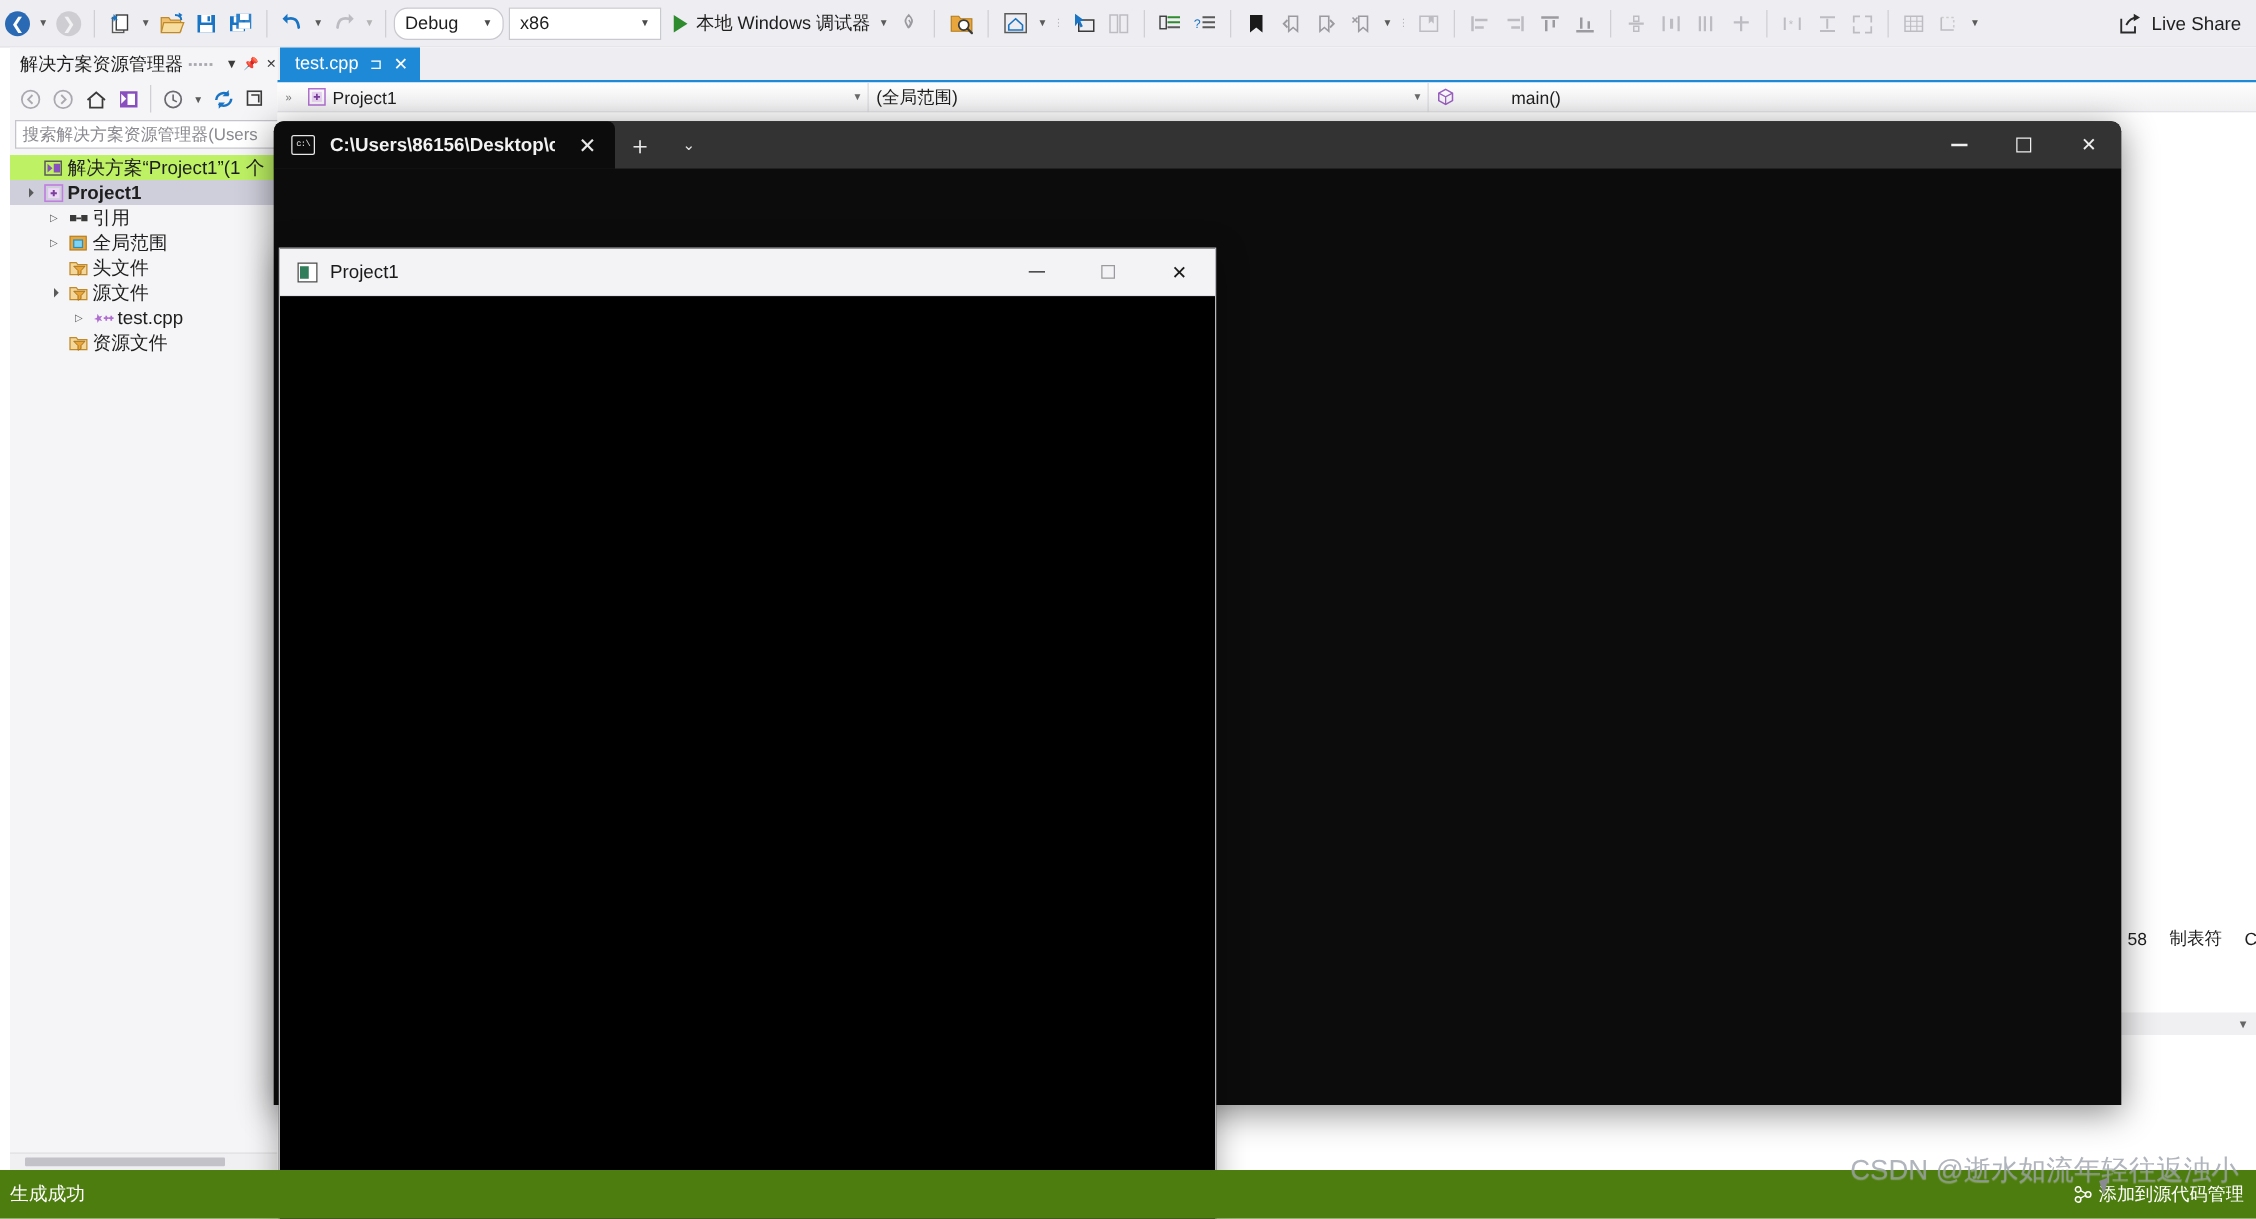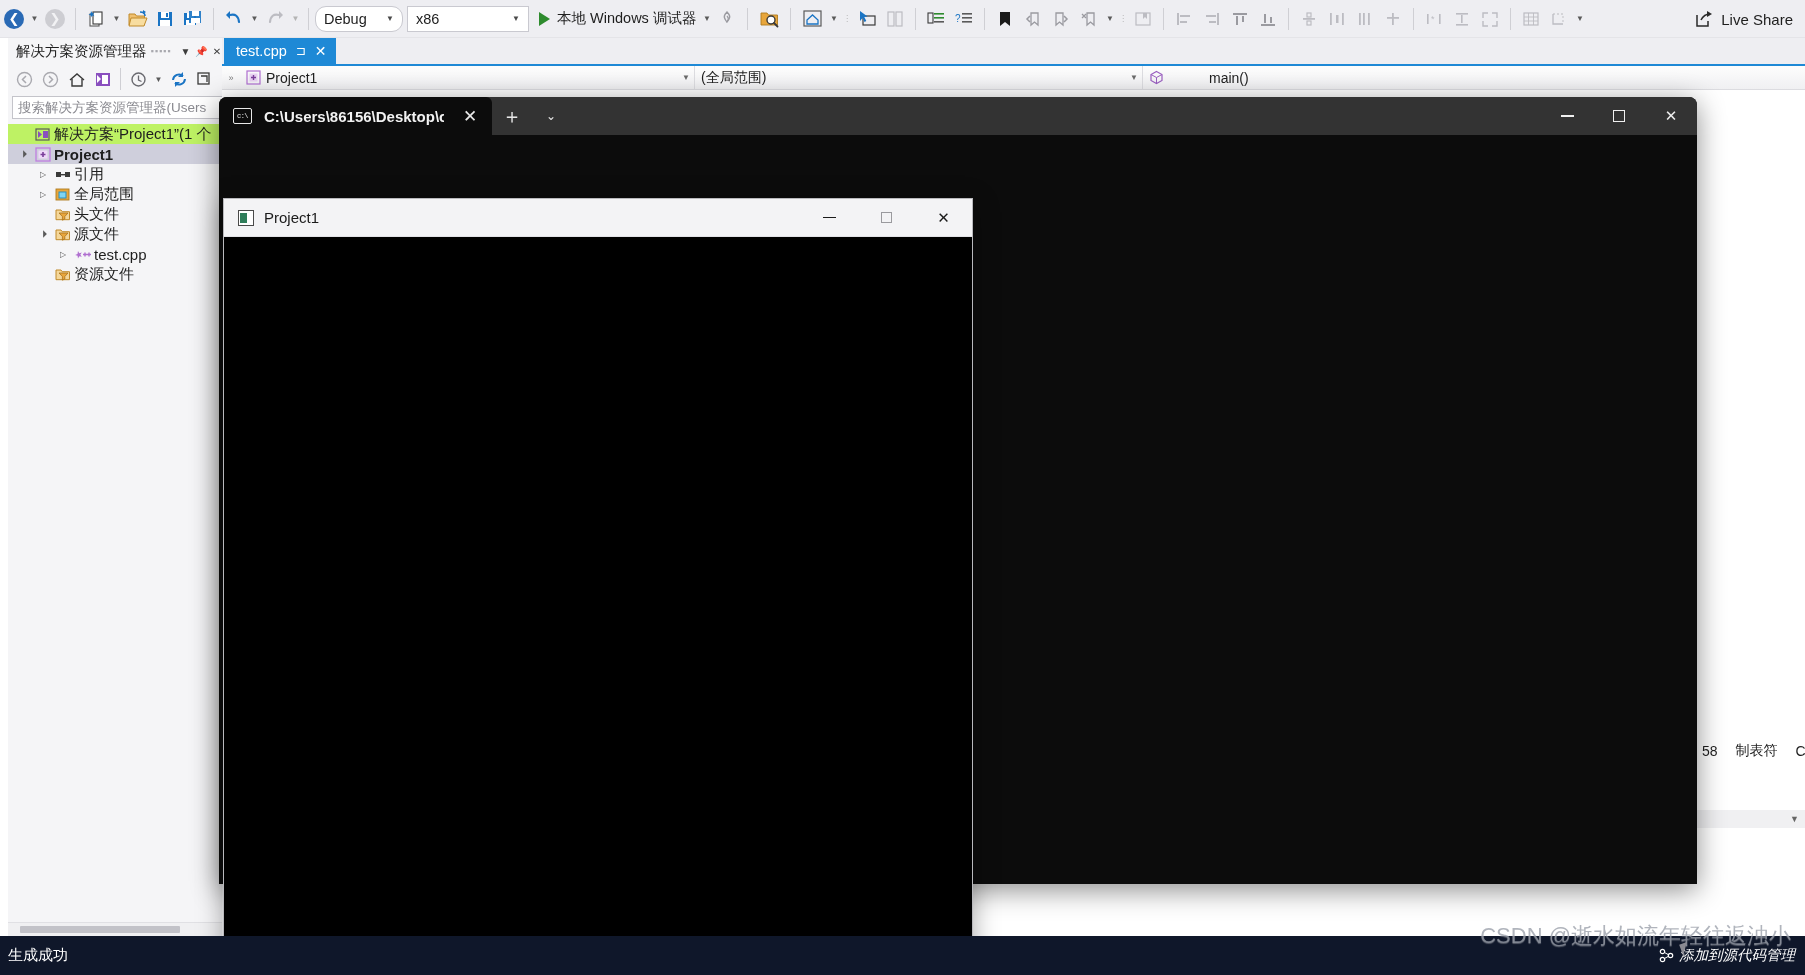--- a/index.html
+++ b/index.html
@@ -243,28 +243,28 @@
     width: 57px; display: flex; align-items: center; justify-content: center;
     color: #1a1a1a; font-size: 15px; font-weight: 300;
   }
   .app-wc .dash { width: 13px; height: 1.3px; background: #1a1a1a; }
   .app-wc .boxglyph { width: 11px; height: 11px; border: 1.3px solid #9a9a9e; }
   .app-body { position: absolute; left: 0; top: 38px; width: 100%; bottom: 0; background: #000000; }
 
   
   .vs-statusbar {
     position: absolute; left: 0; bottom: 0; width: 1805px; height: 39px;
-    background: #0f172a;
+    background: #4d7c0f;
     display: flex; align-items: center;
     color: #ffffff; font-size: 15px;
   }
   .sb-left { padding-left: 8px; white-space: nowrap; }
   .sb-right {
     position: absolute; right: 10px; display: flex; align-items: center; gap: 10px;
-    font-size: 14.5px; white-space: nowrap; font-style: italic;
+    font-size: 14.5px; white-space: nowrap;
   }
   .sb-src-icon { display: flex; align-items: center; gap: 5px; }
 
   
   .watermark {
     position: absolute; right: 14px; bottom: 24px;
     font-size: 22px; color: rgba(150,155,165,0.75);
     white-space: nowrap; pointer-events: none;
     text-shadow: 0 1px 1px rgba(255,255,255,0.3);
     text-align: center;

